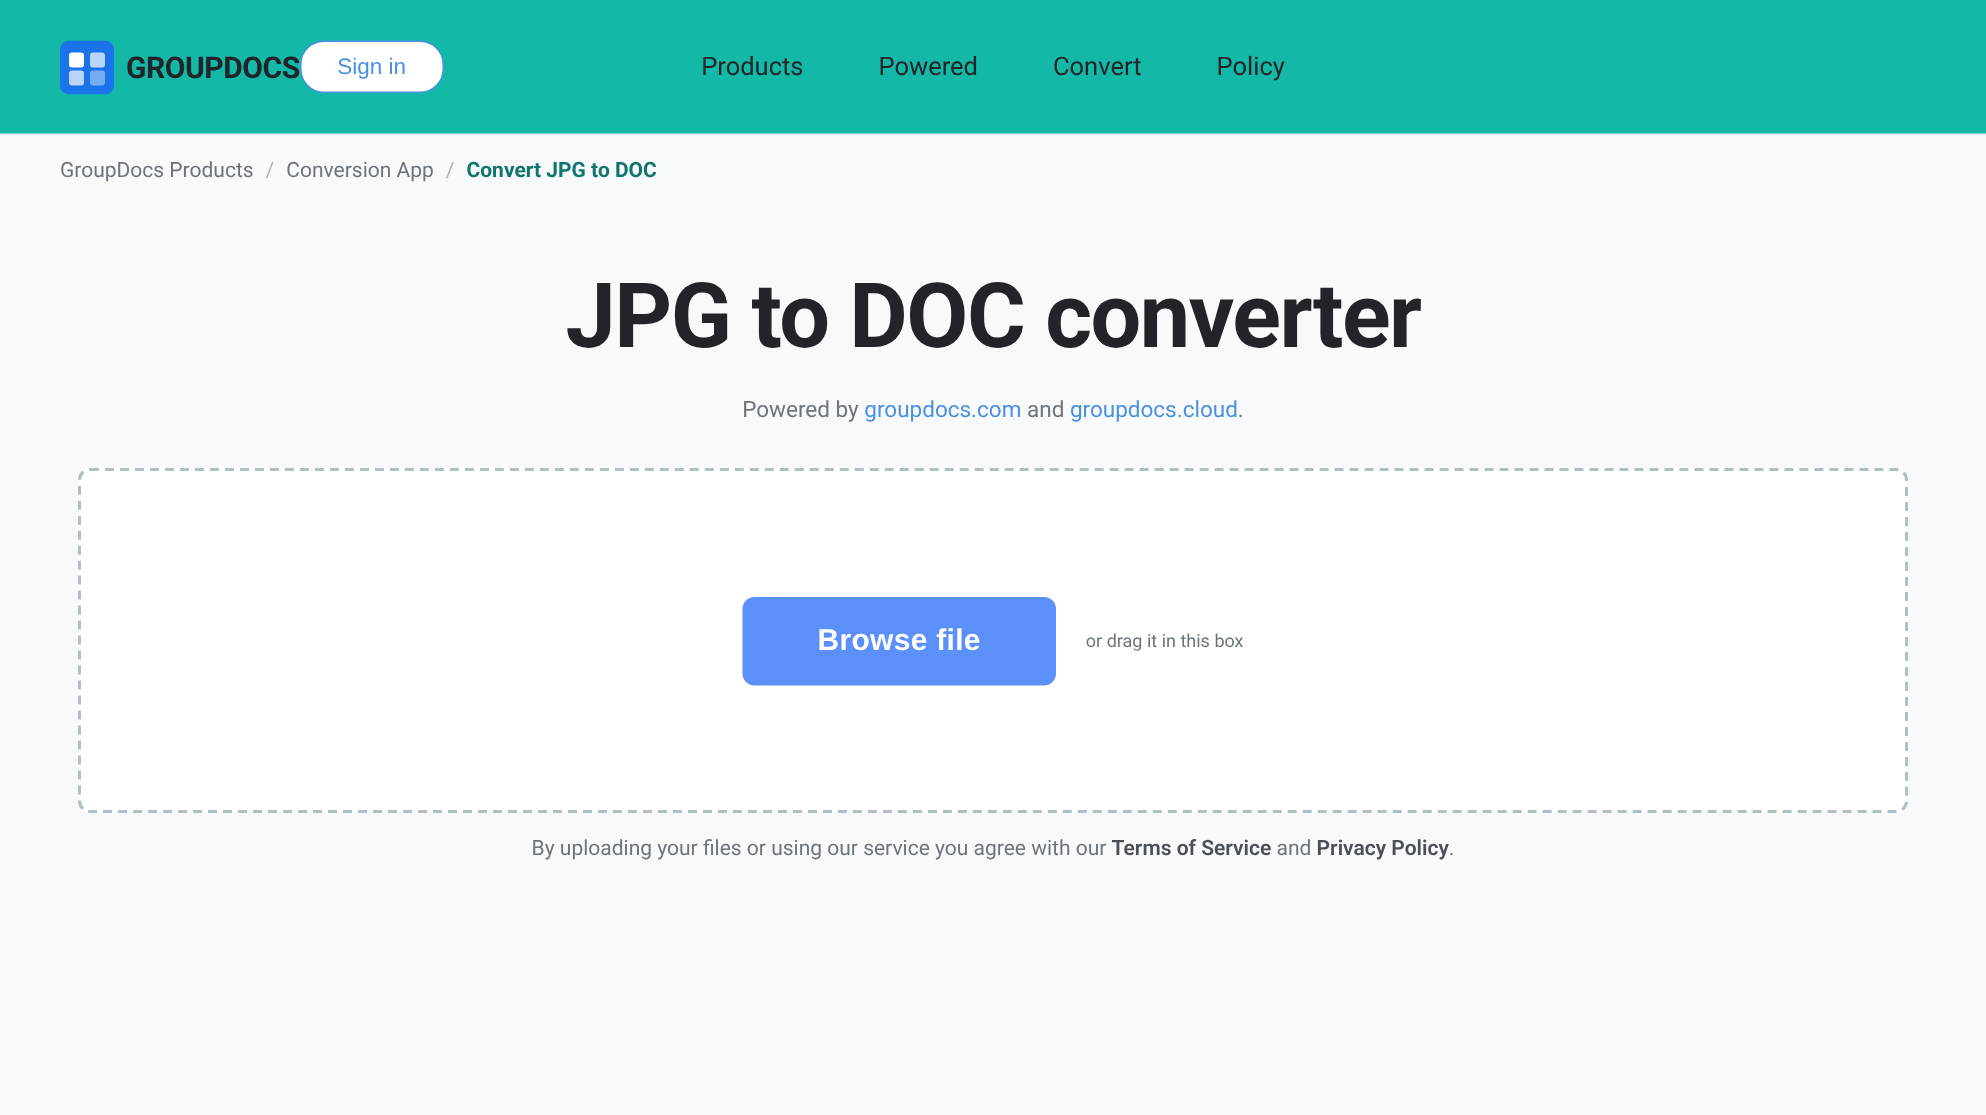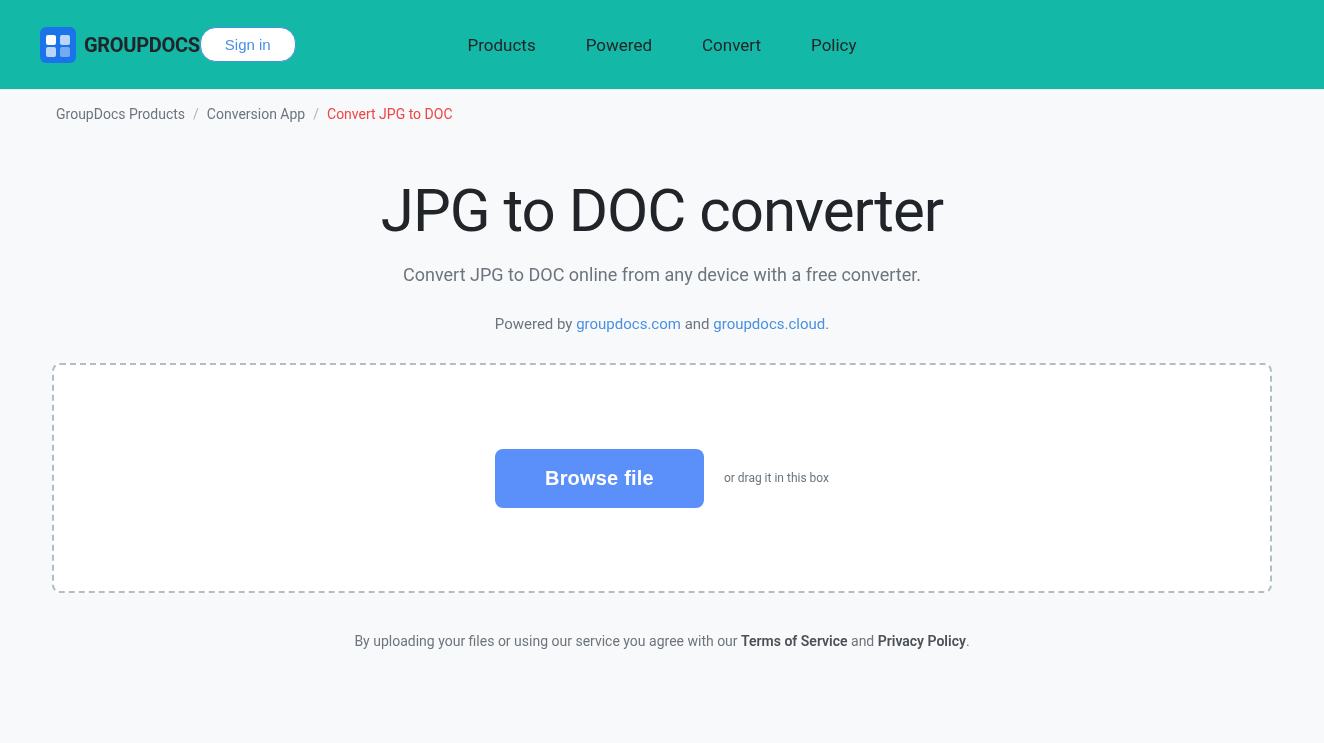--- a/index.html
+++ b/index.html
@@ -68,54 +68,54 @@
       color: #4a90e2;
       padding: 8px 24px;
       border-radius: 16px;
       font-size: 15px;
       cursor: pointer;
       font-weight: 500;
     }
 
     
     .breadcrumb {
-      padding: 16px 56px;
+      padding: 16px 40px;
       display: flex;
       align-items: center;
       gap: 8px;
       font-size: 14px;
       color: #6c757d;
     }
 
     .breadcrumb-separator {
       color: #adb5bd;
     }
 
     .breadcrumb-link {
       color: #6c757d;
       text-decoration: none;
       cursor: pointer;
     }
 
     .breadcrumb-current {
-      color: #ef4444;
-      font-weight: 400;
+      color: #0f766e;
+      font-weight: 700;
     }
 
     
     .main-content {
       display: flex;
       flex-direction: column;
       align-items: center;
       padding: 40px 40px 20px;
     }
 
     .page-title {
       font-size: 60px;
-      font-weight: 400;
+      font-weight: 700;
       color: #212529;
       text-align: center;
       letter-spacing: -1px;
       line-height: 1.1;
       margin-bottom: 20px;
     }
 
     .page-subtitle {
       font-size: 18px;
       color: #6c757d;
@@ -163,21 +163,21 @@
       letter-spacing: 0.2px;
     }
 
     .drag-text {
       font-size: 12px;
       color: #6c757d;
     }
 
     
     .footer-text {
-      margin-top: 40px;
+      margin-top: 16px;
       font-size: 14px;
       color: #6c757d;
       text-align: center;
     }
 
     .footer-text a {
       color: #495057;
       font-weight: 600;
       text-decoration: none;
     }
@@ -211,21 +211,20 @@
 <div class="breadcrumb">
   <a class="breadcrumb-link">GroupDocs Products</a>
   <span class="breadcrumb-separator">/</span>
   <a class="breadcrumb-link">Conversion App</a>
   <span class="breadcrumb-separator">/</span>
   <span class="breadcrumb-current">Convert JPG to DOC</span>
 </div>
 
 <main class="main-content">
   <h1 class="page-title">JPG to DOC converter</h1>
-  <p class="page-subtitle">Convert JPG to DOC online from any device with a free converter.</p>
 
   <p class="powered-by">
     <span>Powered by </span><a href="#">groupdocs.com</a><span> and </span><a href="#">groupdocs.cloud</a><span>.</span>
   </p>
 
   <div class="drop-zone">
     <button class="browse-btn">Browse file</button>
     <span class="drag-text">or drag it in this box</span>
   </div>
 

